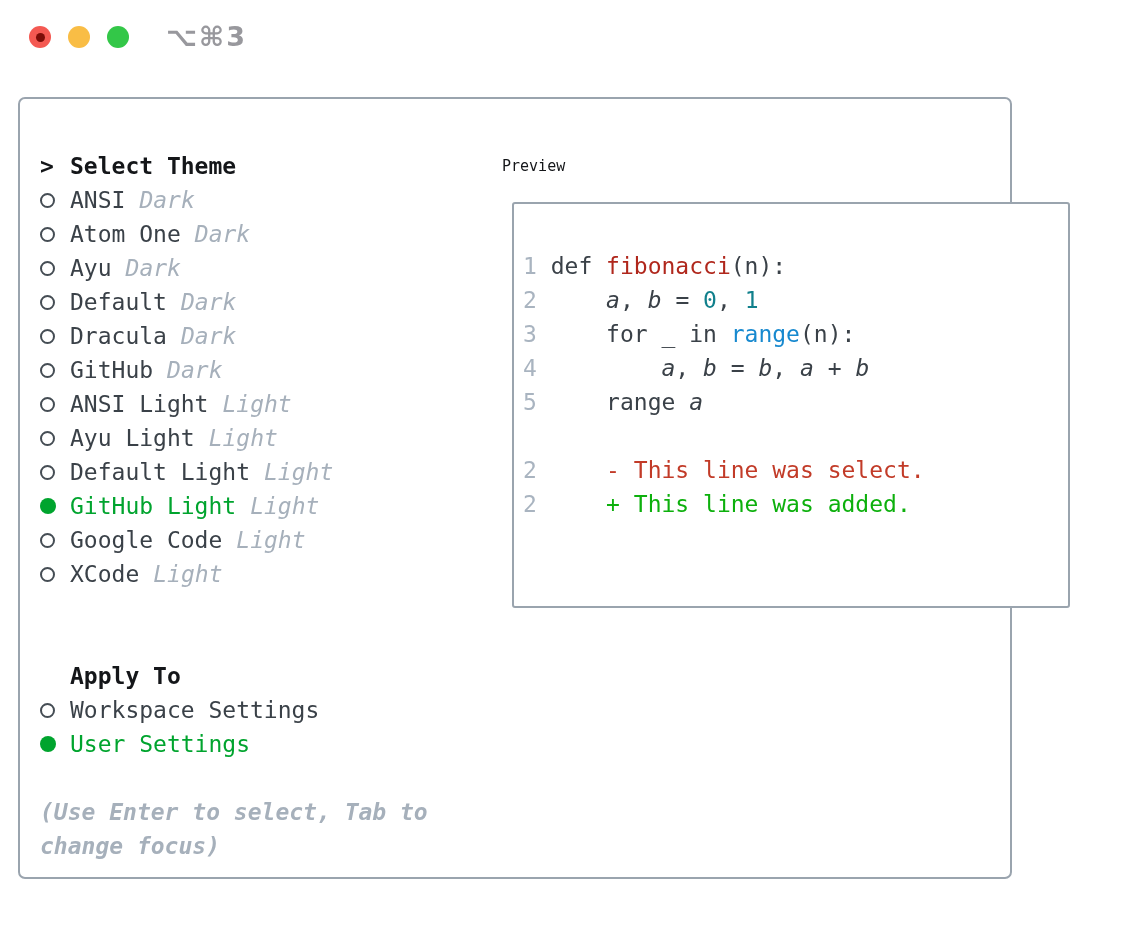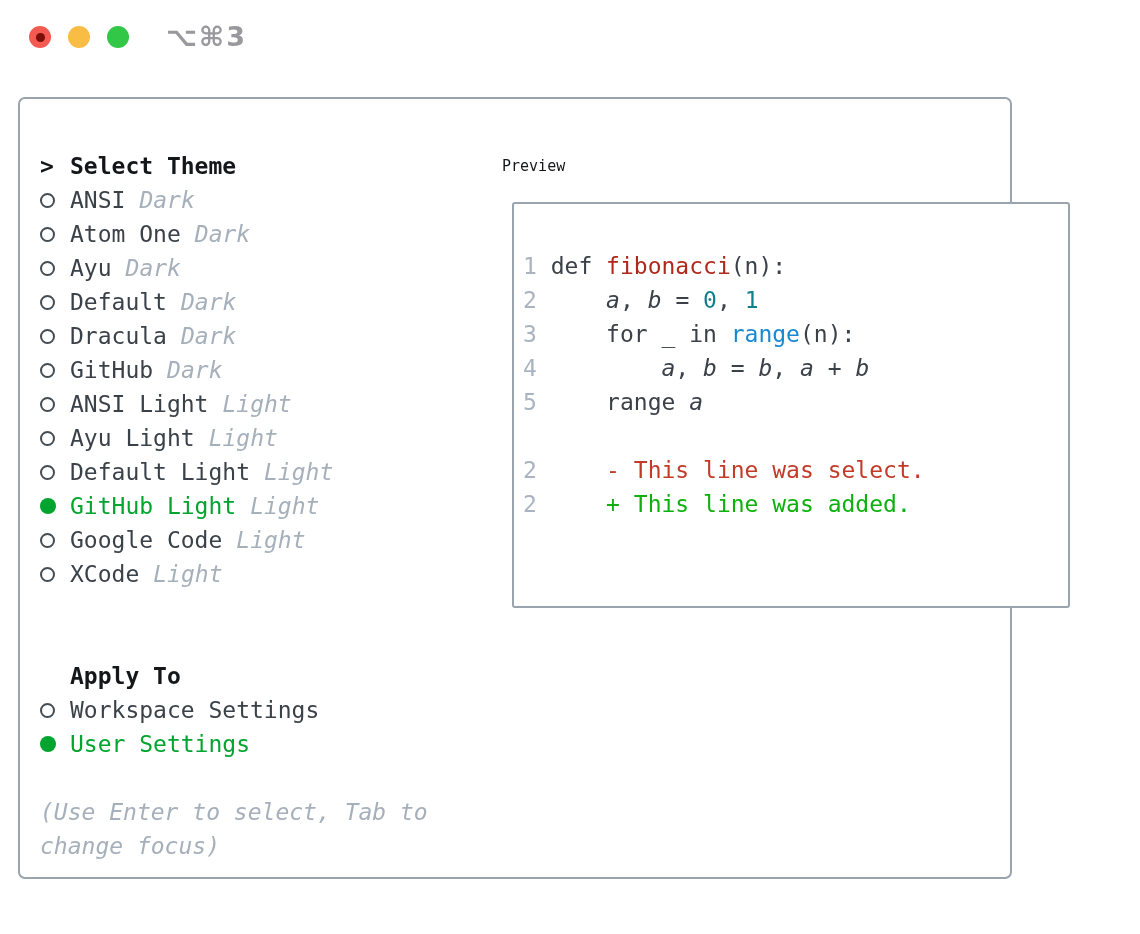--- a/index.html
+++ b/index.html
@@ -18,21 +18,21 @@
   .leftcol{position:absolute;left:20px;top:50px;}
   .row{height:34px;display:flex;align-items:center;font-size:23px;color:#3a4148;white-space:pre;}
   .marker{width:30px;flex:none;display:flex;align-items:center;}
   .radio{width:15px;height:15px;border:2px solid #454d54;border-radius:50%;box-sizing:border-box;}
   .radio.sel{border:none;background:var(--green,#00a42e);width:16px;height:16px;}
   .hdr{font-weight:700;color:#141619;}
   .hdr .marker{font-weight:700;color:#141619;}
   .opt-name.sel{color:var(--green,#00a42e);}
   .opt-variant{color:#a6b0bb;font-style:italic;margin-left:14px;}
   .apply-gap{margin-top:68px;}
-  .help{margin-top:34px;width:404px;font-size:23px;line-height:34px;color:#a6b0bb;font-style:italic;white-space:normal;}
+  .help{margin-top:34px;width:404px;font-size:23px;line-height:34px;color:#a6b0bb;font-style:italic;white-space:normal;font-weight:bold;}
   
   .pvheader{position:absolute;left:482px;top:50px;height:34px;display:flex;align-items:center;font-size:15px;font-weight:400;color:#141619;}
   .pvbox{position:absolute;left:492px;top:103px;width:558px;height:406px;border:2px solid #9aa4ae;border-radius:3px;box-sizing:border-box;background:#fff;}
   .code{padding:45px 0 0 9px;}
   .code-line{height:34px;font-size:23px;line-height:34px;white-space:pre;color:#3a4148;}
   .tok-ln{color:#a9b4c0;}
   .tok-pl{color:#3a4148;}
   .tok-fn{color:var(--fnred,#b0271c);}
   .tok-bi{color:var(--blue,#1789cf);}
   .tok-num{color:var(--teal,#11808c);}

